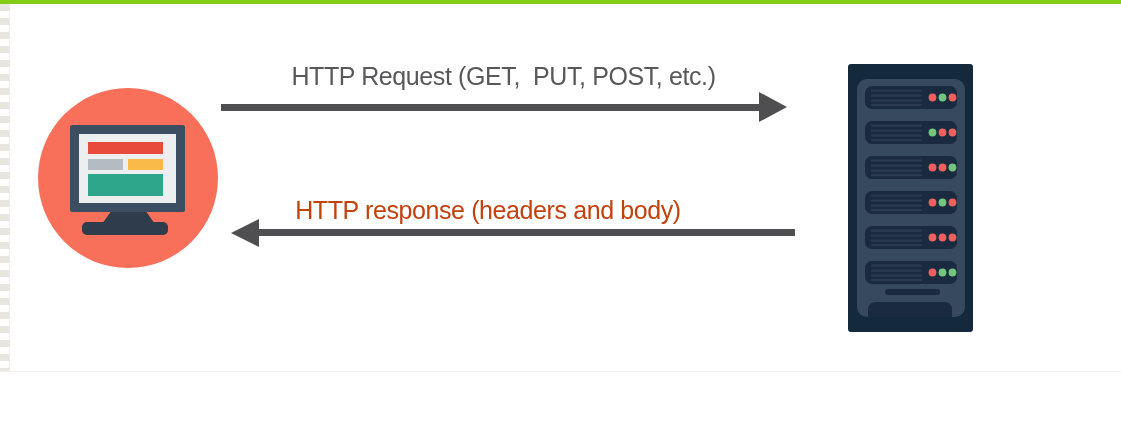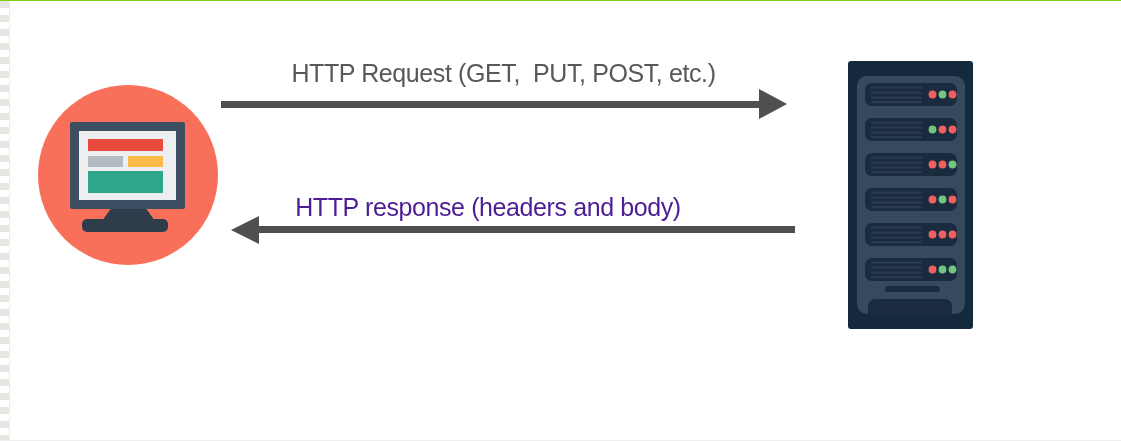--- a/index.html
+++ b/index.html
@@ -4,23 +4,23 @@
 <style>
   html, body {
     margin: 0;
     padding: 0;
     background: #ffffff;
     font-family: "Liberation Sans", sans-serif;
   }
   .canvas {
     position: relative;
     width: 1121px;
-    height: 441px;
+    height: 372px;
     background: #ffffff;
-    border-top: 1px solid #84cc16;
+    border-top: 4px solid #84cc16;
     border-bottom: 1px solid #f0efed;
     overflow: hidden;
     box-sizing: border-box;
   }
   .perforation {
     position: absolute;
     left: 0; top: 0; bottom: 0;
     width: 9px;
     background: repeating-linear-gradient(to bottom, #e9e5e0 0 7px, #ffffff 7px 14px);
     border-right: 1px solid #efece7;
@@ -65,21 +65,21 @@
       <rect x="44" y="134" width="86" height="13" rx="5" fill="#2e3c4b"></rect>
       <rect x="32" y="37" width="115" height="87" rx="2" fill="#3c4e61"></rect>
       <rect x="41" y="46" width="97" height="69" fill="#edeef0"></rect>
       <rect x="50" y="54" width="75" height="12" fill="#e84b3c"></rect>
       <rect x="50" y="71" width="35" height="11" fill="#b3bbc3"></rect>
       <rect x="90" y="71" width="35" height="11" fill="#f9ba48"></rect>
       <rect x="50" y="86" width="75" height="22" fill="#2ea68c"></rect>
     </g>
   </svg>
 
-  <div class="label label-response" style="color: #4c1d95;">HTTP response (headers and body)</div>
+  <div class="label label-response" style="color: #c2410c;">HTTP response (headers and body)</div>
 
   <svg class="arrow-response" width="564" height="30" viewBox="0 0 564 30">
     <g fill="#4f4f51">
       <rect x="25" y="11" width="539" height="7"></rect>
       <polygon points="0,15 28,1 28,29"></polygon>
     </g>
   </svg>
 
 
   <svg class="server-icon" width="131" height="272" viewBox="0 0 131 272">

